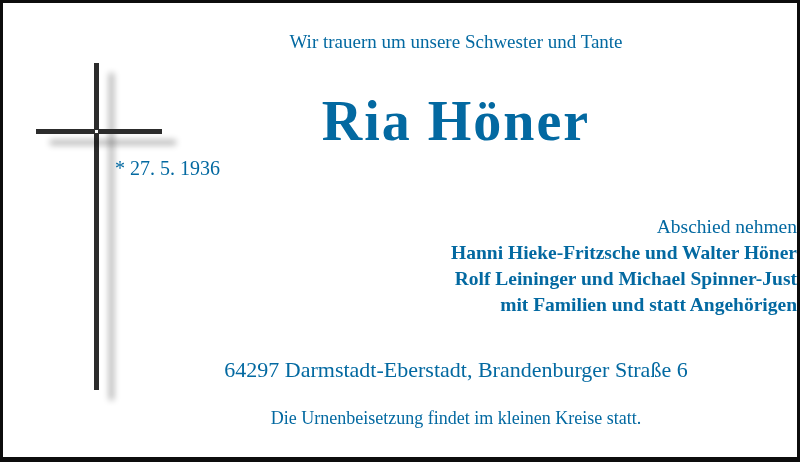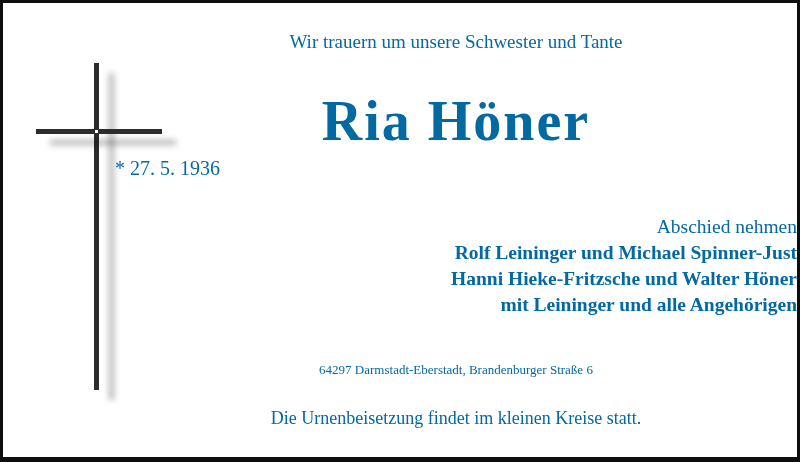--- a/index.html
+++ b/index.html
@@ -74,21 +74,21 @@
   }
   .farewell-block {
     top: 211px;
     font-size: 19.5px;
     line-height: 26px;
     text-align: right;
   }
   .mourner { font-weight: bold; }
   .address {
     top: 354px;
-    font-size: 13px;
+    font-size: 22px;
     line-height: 26px;
   }
   .closing {
     top: 402px;
     font-size: 18px;
     line-height: 26px;
   }
 </style>
 </head>
 <body>
@@ -106,23 +106,23 @@
     <div class="row intro">Wir trauern um unsere Schwester und Tante</div>
 
     <h1 class="row name">Ria Höner</h1>
 
     <div class="row dates">
       <span>* 27. 5. 1936</span>
     </div>
 
     <div class="row farewell-block">
       <div>Abschied nehmen</div>
+      <div class="mourner">Hanni Hieke-Fritzsche und Walter Höner</div>
       <div class="mourner">Rolf Leininger und Michael Spinner-Just</div>
-      <div class="mourner">Hanni Hieke-Fritzsche und Walter Höner</div>
-      <div class="mourner">mit Leininger und alle Angehörigen</div>
+      <div class="mourner">mit Familien und statt Angehörigen</div>
     </div>
 
     <div class="row address">64297 Darmstadt-Eberstadt, Brandenburger Straße 6</div>
 
     <div class="row closing">Die Urnenbeisetzung findet im kleinen Kreise statt.</div>
 
   </div>
 </div>
 
 </body></html>

